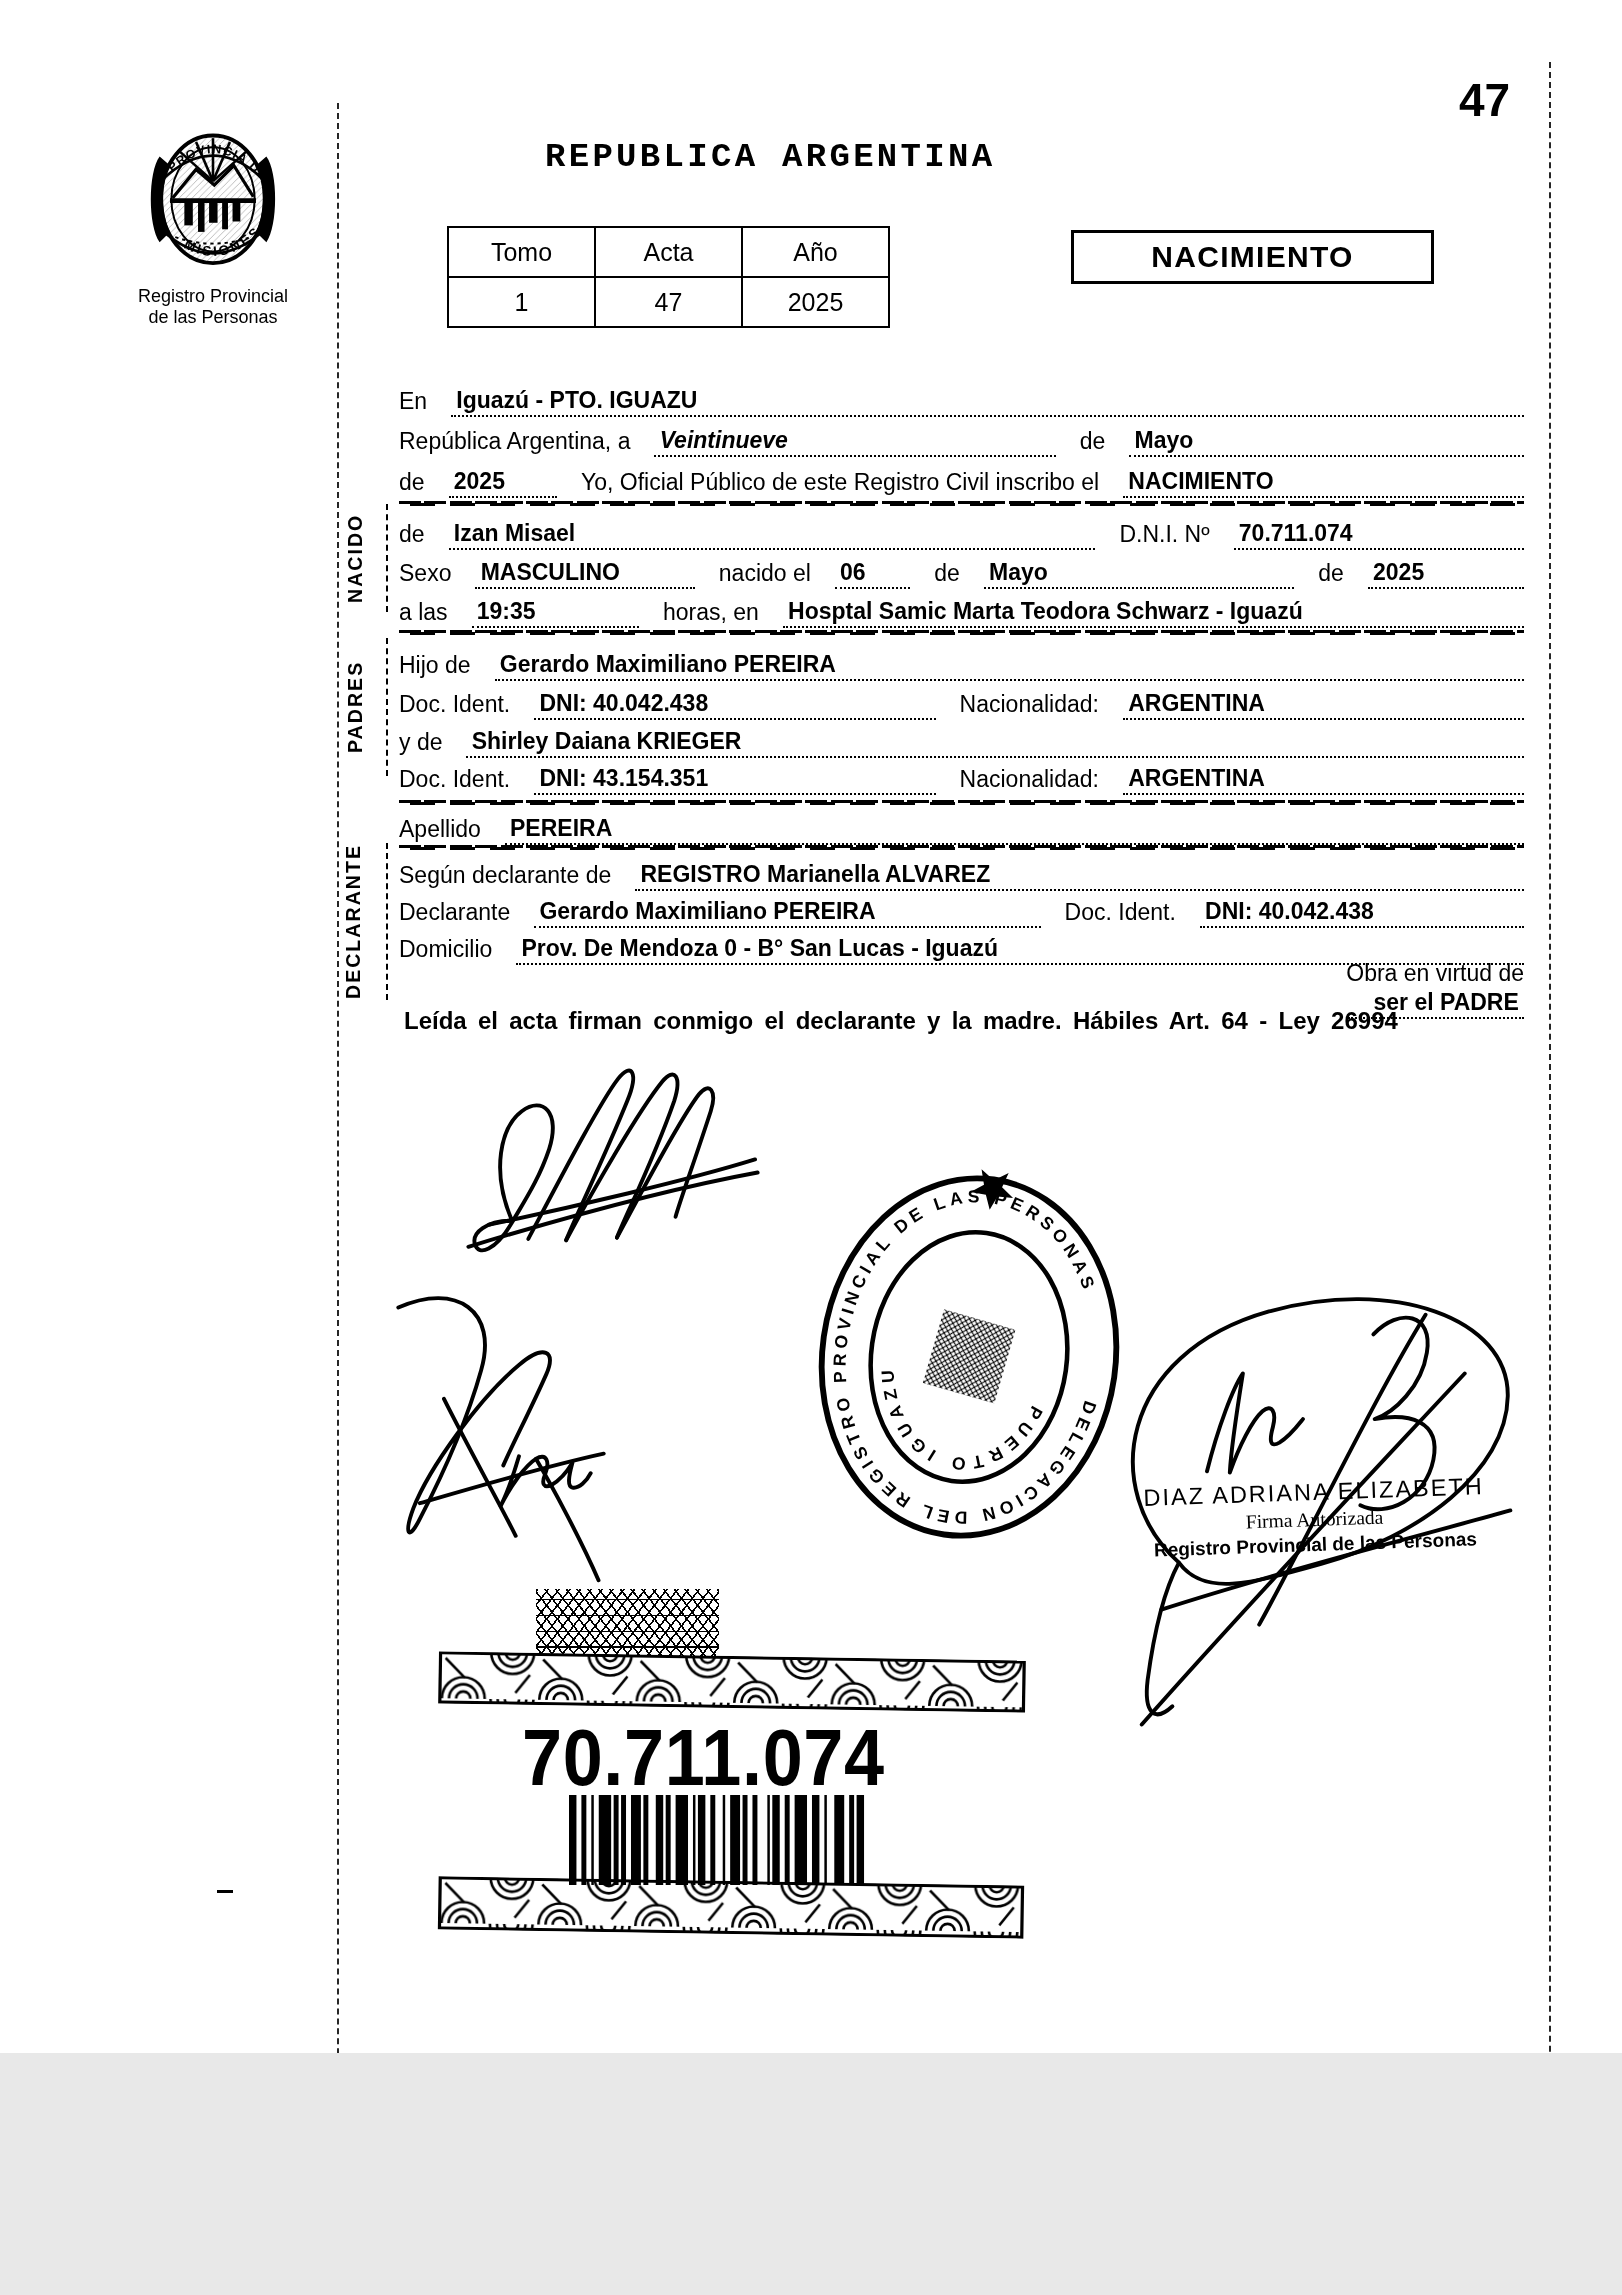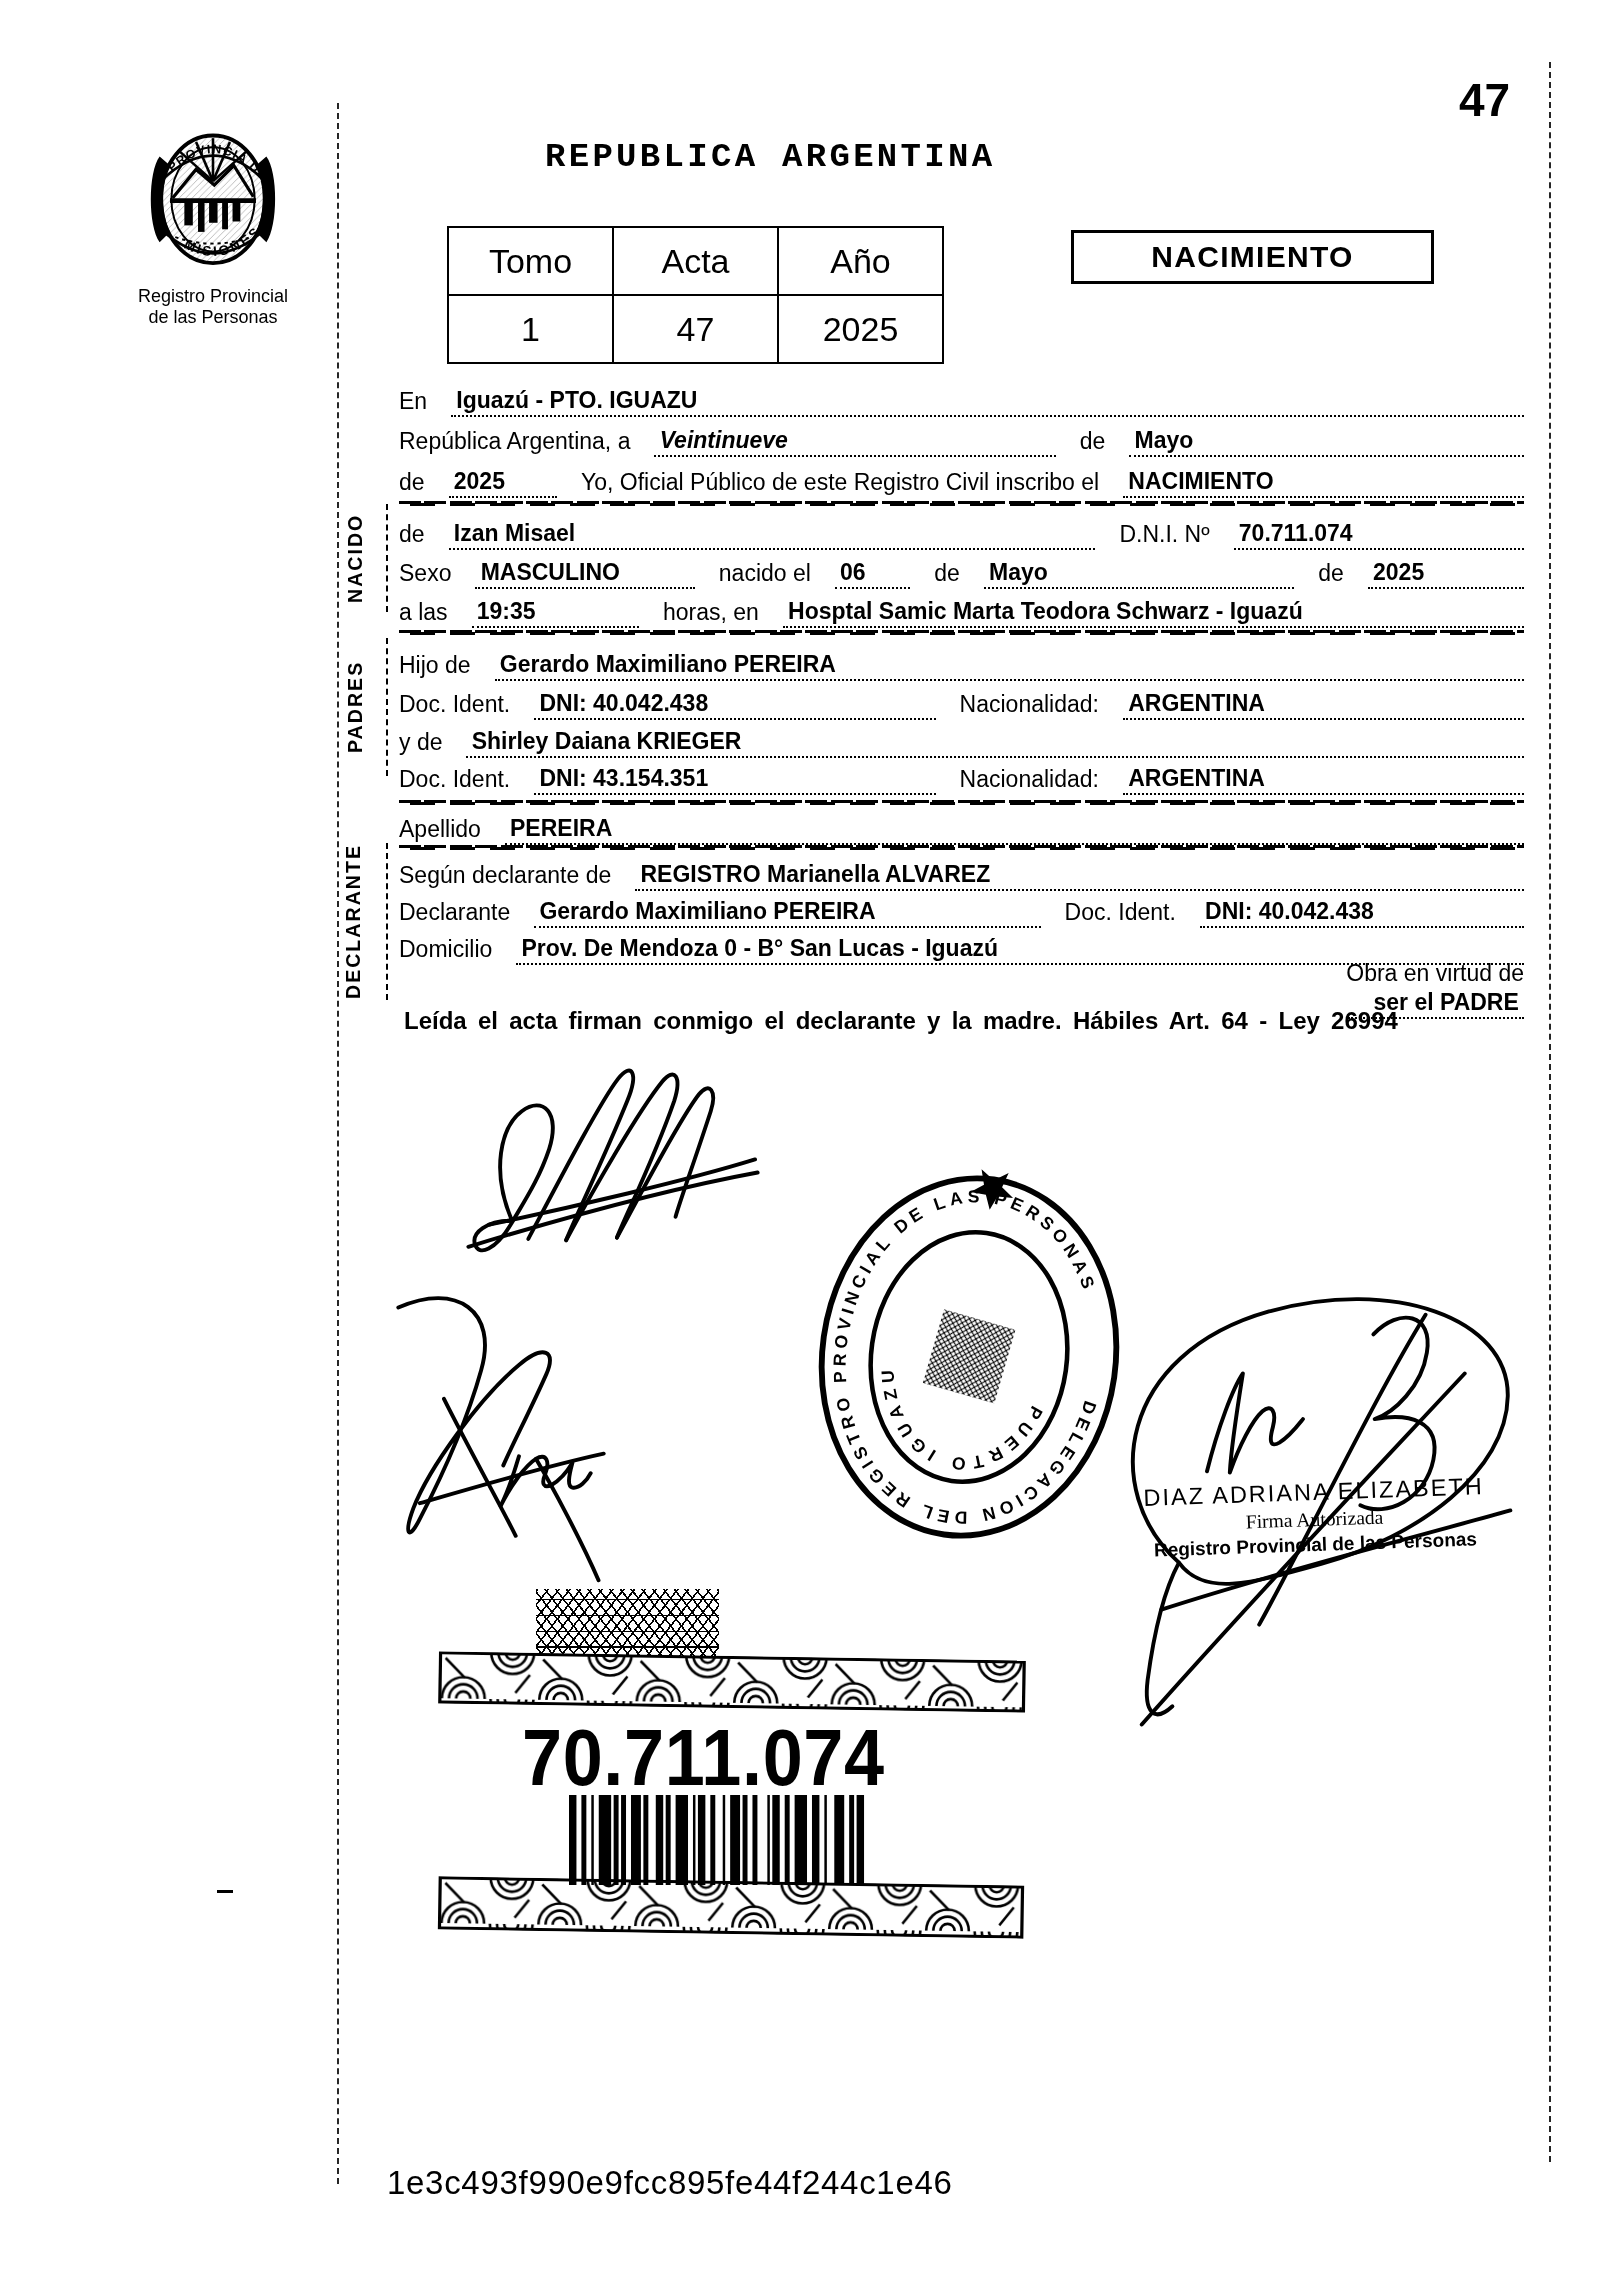--- a/index.html
+++ b/index.html
@@ -1,36 +1,36 @@
 <!DOCTYPE html>
 <html style="font-size:10.4px"><head>
 <meta charset="utf-8">
 <style>
   html,body{margin:0;padding:0;background:#e8e8e8;}
   .page{
-    position:relative; width:1622px; height:2295px; background:#ffffff;
+    position:relative; width:1622px; height:2053px; background:#ffffff;
     font-family:"Liberation Sans", sans-serif; color:#000; overflow:hidden;
   }
   .abs{position:absolute;}
   
   .vdash{position:absolute; width:0; border-left:2px dashed #000; opacity:.85;}
   .section-edge{position:absolute; width:0; border-left:2px dashed #000;}
   .tiny-dash{position:absolute; background:#000; height:3.3px; width:15.7px;}
   
   .page-num{font-size:46px; font-weight:bold;}
   .country-title{
     font-family:"Liberation Mono", monospace; font-weight:bold;
     font-size:34px; letter-spacing:3.3px; white-space:nowrap;
   }
   .logo-caption{font-size:18px; text-align:center; line-height:1.15; width:196px;}
   
   .reg-table{border-collapse:collapse; table-layout:fixed;}
   .reg-table td{
-    border:2.6px solid #000; text-align:center; font-size:34px;
-    width:139px; height:42px; padding:12px;
+    border:2.6px solid #000; text-align:center; font-size:25px;
+    width:139px; height:42px; padding:3px;
   }
   
   .act-box{
     border:3.9px solid #000; width:357px; height:48px;
     display:flex; align-items:center; justify-content:center;
     font-size:30px; font-weight:bold; letter-spacing:1.3px;
   }
   
   .form{position:absolute; left:399px; width:1125px;}
   .frm-row{position:absolute; left:0; right:0; display:flex; align-items:flex-end; column-gap:24px; font-size:23px; height:40px;}

